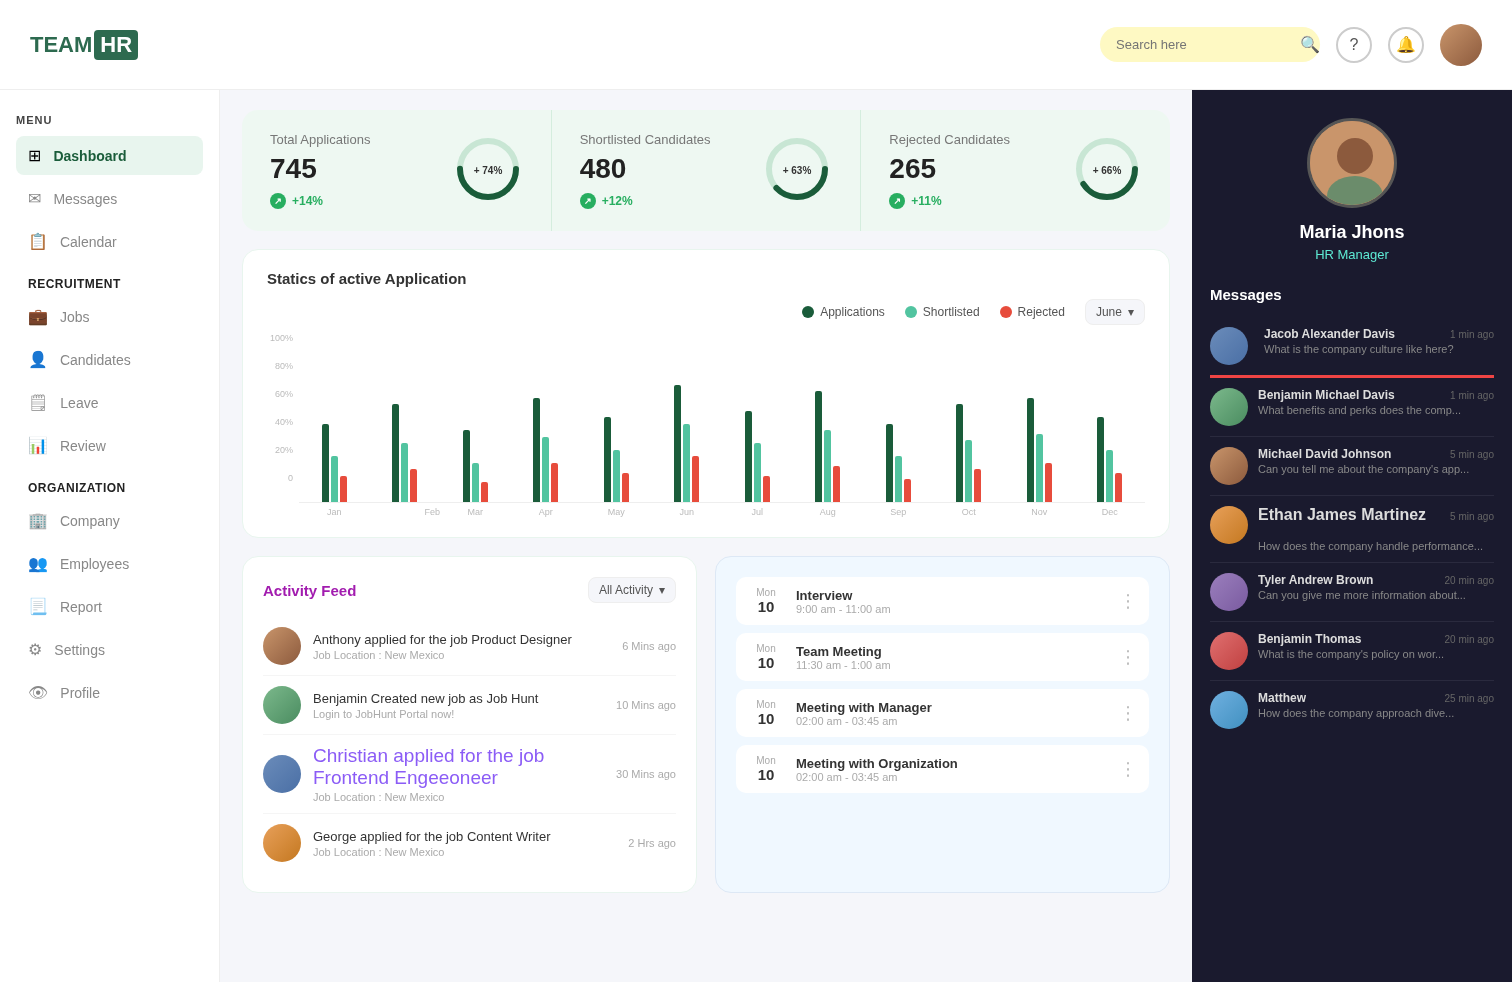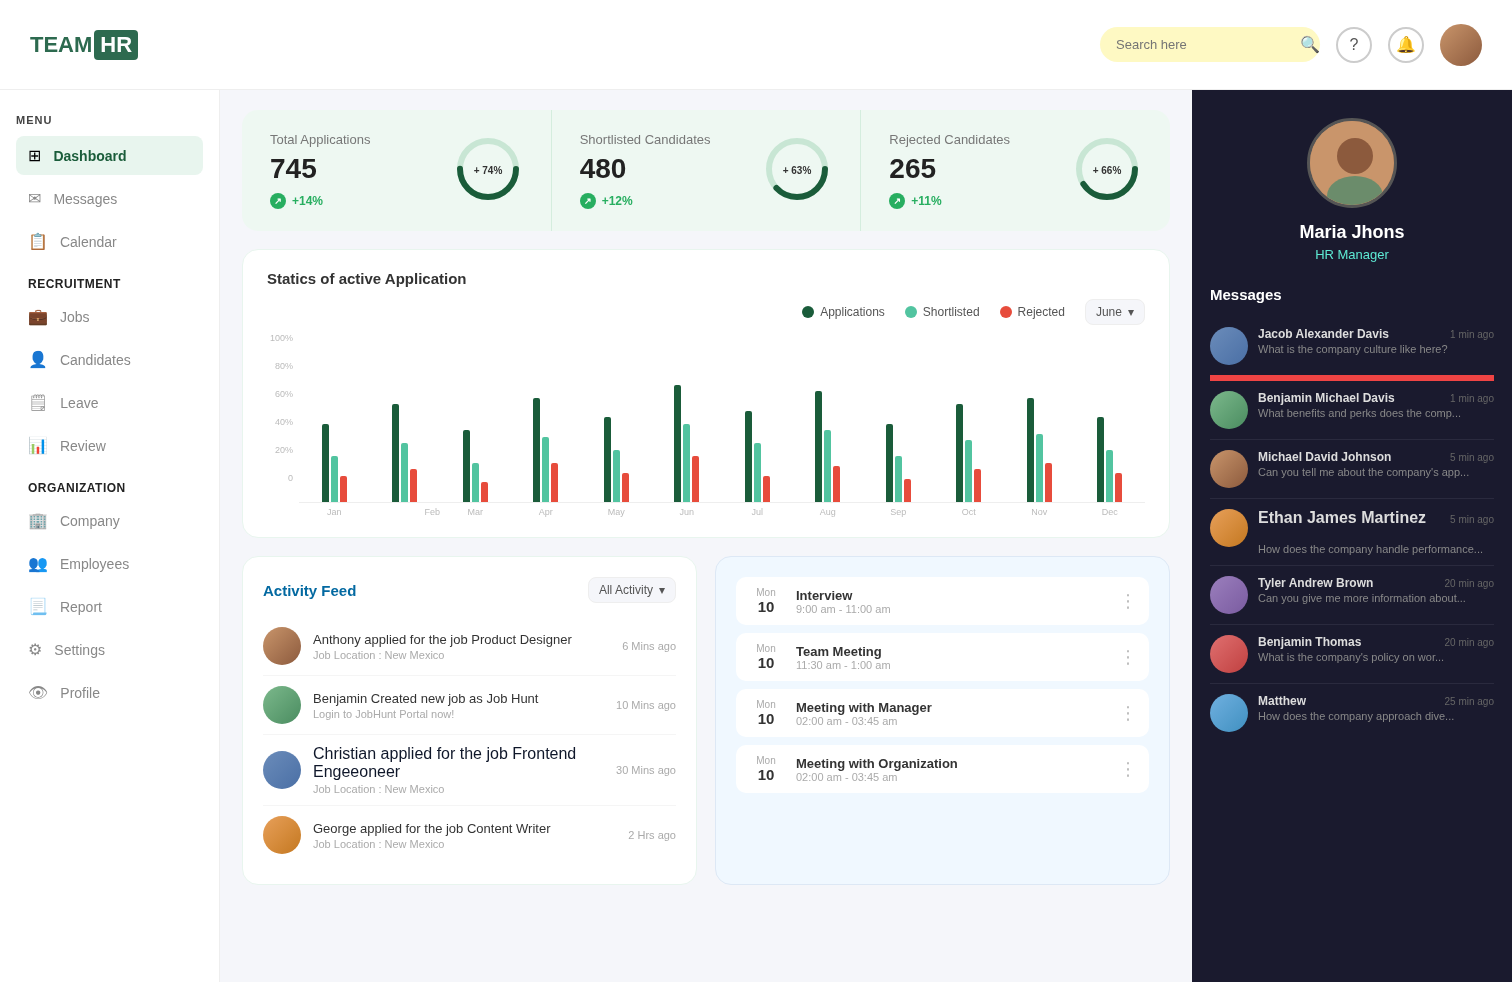--- a/index.html
+++ b/index.html
@@ -278,21 +278,21 @@
           <div style="flex: 1 1 0%; text-align: center; font-size: 9px; color: rgb(187, 187, 187);">Oct</div>
           <div style="flex: 1 1 0%; text-align: center; font-size: 9px; color: rgb(187, 187, 187);">Nov</div>
           <div style="flex: 1 1 0%; text-align: center; font-size: 9px; color: rgb(187, 187, 187);">Dec</div>
         </div>
     </div>
 
     <div style="display:flex;gap:18px;">
 
       <div style="flex:1;background:#fff;border-radius:16px;padding:20px;border:1px solid #e8f5ee;">
         <div style="display:flex;align-items:center;justify-content:space-between;margin-bottom:14px;">
-          <span style="font-size:15px;font-weight:600;color:#0369a1;">Activity Feed</span>
+          <span style="font-size:15px;font-weight:600;color:#a21caf;">Activity Feed</span>
           <div style="display:flex;align-items:center;gap:6px;background:#f5f6fa;border:1px solid #eee;border-radius:8px;padding:5px 10px;font-size:12px;color:#555;cursor:pointer;">
             <span>All Activity</span>
             <span>▾</span>
           </div>
         </div>
 
         <div style="display:flex;align-items:center;gap:12px;padding:10px 0;border-bottom:1px solid #f5f5f5;">
           <div style="width:38px;height:38px;border-radius:50%;background:linear-gradient(135deg,#c9956b,#8c5a3d);flex-shrink:0;"></div>
           <div style="flex:1;">
             <div style="font-size:13px;font-weight:500;color:#333;">Anthony applied for the job Product Designer</div>
@@ -306,21 +306,21 @@
           <div style="flex:1;">
             <div style="font-size:13px;font-weight:500;color:#333;">Benjamin Created new job as Job Hunt</div>
             <div style="font-size:11px;color:#aaa;margin-top:2px;">Login to JobHunt Portal now!</div>
           </div>
           <span style="font-size:11px;color:#aaa;">10 Mins ago</span>
         </div>
 
         <div style="display:flex;align-items:center;gap:12px;padding:10px 0;border-bottom:1px solid #f5f5f5;">
           <div style="width:38px;height:38px;border-radius:50%;background:linear-gradient(135deg,#6b8cba,#4a6fa5);flex-shrink:0;"></div>
           <div style="flex:1;">
-            <div style="font-size:16px;font-weight:500;color:#0f172a;">Christian applied for the job Frontend Engeeoneer</div>
+            <div style="font-size:19px;font-weight:500;color:#8b5cf6;">Christian applied for the job Frontend Engeeoneer</div>
             <div style="font-size:11px;color:#aaa;margin-top:2px;">Job Location : New Mexico</div>
           </div>
           <span style="font-size:11px;color:#aaa;">30 Mins ago</span>
         </div>
 
         <div style="display:flex;align-items:center;gap:12px;padding:10px 0;">
           <div style="width:38px;height:38px;border-radius:50%;background:linear-gradient(135deg,#e8a05a,#c47820);flex-shrink:0;"></div>
           <div style="flex:1;">
             <div style="font-size:13px;font-weight:500;color:#333;">George applied for the job Content Writer</div>
             <div style="font-size:11px;color:#aaa;margin-top:2px;">Job Location : New Mexico</div>
@@ -393,21 +393,21 @@
           <circle cx="45" cy="35" r="18" fill="#8c5a3d"></circle>
           <ellipse cx="45" cy="75" rx="28" ry="20" fill="#6b8c6b"></ellipse>
         </svg>
       </div>
       <div style="font-size:18px;font-weight:700;color:#fff;margin-bottom:4px;">Maria Jhons</div>
       <div style="font-size:13px;color:#5eead4;">HR Manager</div>
     </div>
 
     <div style="font-size:15px;font-weight:600;color:#fff;margin-bottom:14px;">Messages</div>
 
-    <div style="display:flex;align-items:flex-start;gap:10px;padding:10px 0;border-bottom:6px solid #ef4444;cursor:pointer;">
+    <div style="display:flex;align-items:flex-start;gap:16px;padding:10px 0;border-bottom:3px solid #ef4444;cursor:pointer;">
       <div style="width:38px;height:38px;border-radius:50%;background:linear-gradient(135deg,#6b8cba,#4a6fa5);flex-shrink:0;"></div>
       <div style="flex:1;min-width:0;">
         <div style="display:flex;justify-content:space-between;align-items:baseline;">
           <span style="font-size:12px;font-weight:600;color:#ddd;">Jacob Alexander Davis</span>
           <span style="font-size:10px;color:#666;">1 min ago</span>
         </div>
         <div style="font-size:11px;color:#888;margin-top:2px;white-space:nowrap;overflow:hidden;text-overflow:ellipsis;">What is the company culture like here?</div>
       </div>
     </div>
 

